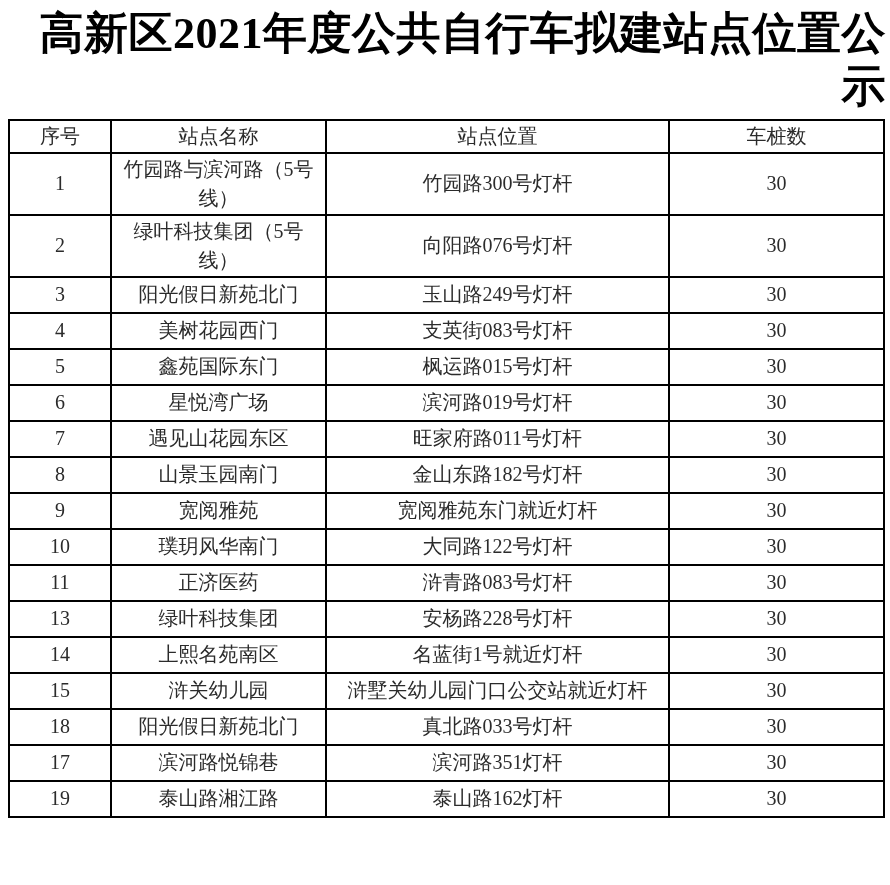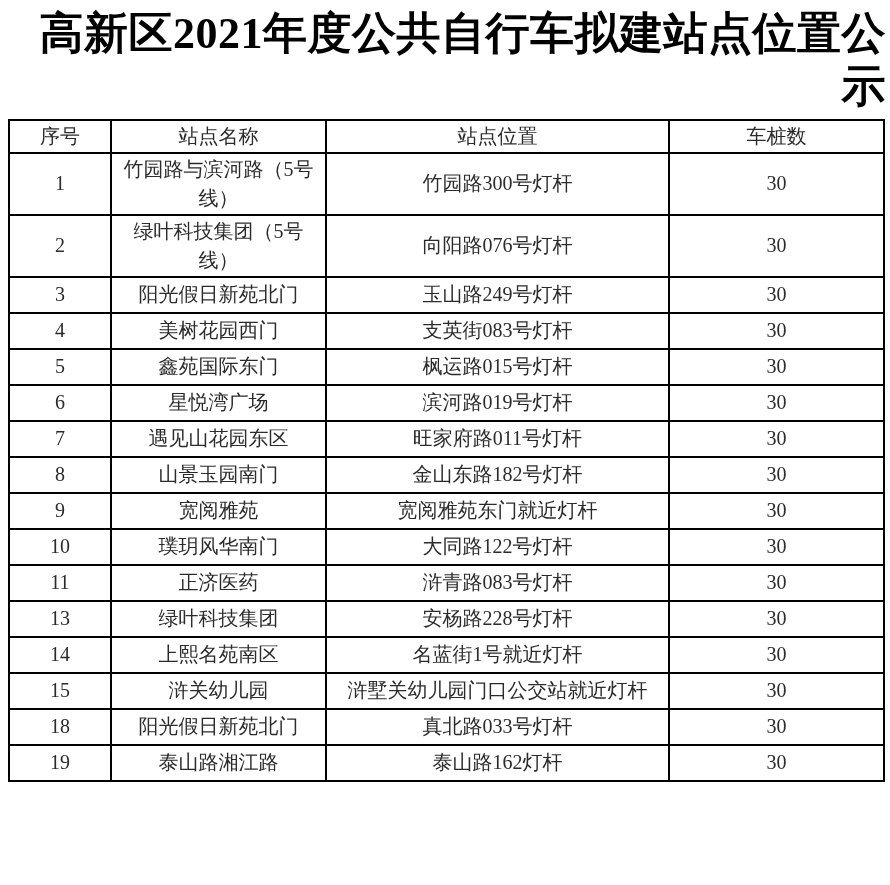--- a/index.html
+++ b/index.html
@@ -161,20 +161,26 @@
           <td>浒墅关幼儿园门口公交站就近灯杆</td>
           <td>30</td>
         </tr>
         <tr>
           <td>18</td>
           <td>阳光假日新苑北门</td>
           <td>真北路033号灯杆</td>
           <td>30</td>
         </tr>
         <tr>
+          <td>17</td>
+          <td>滨河路悦锦巷</td>
+          <td>滨河路351灯杆</td>
+          <td>30</td>
+        </tr>
+        <tr>
           <td>19</td>
           <td>泰山路湘江路</td>
           <td>泰山路162灯杆</td>
           <td>30</td>
         </tr>
       </tbody>
   </table>
 </div>
 
 </body></html>

